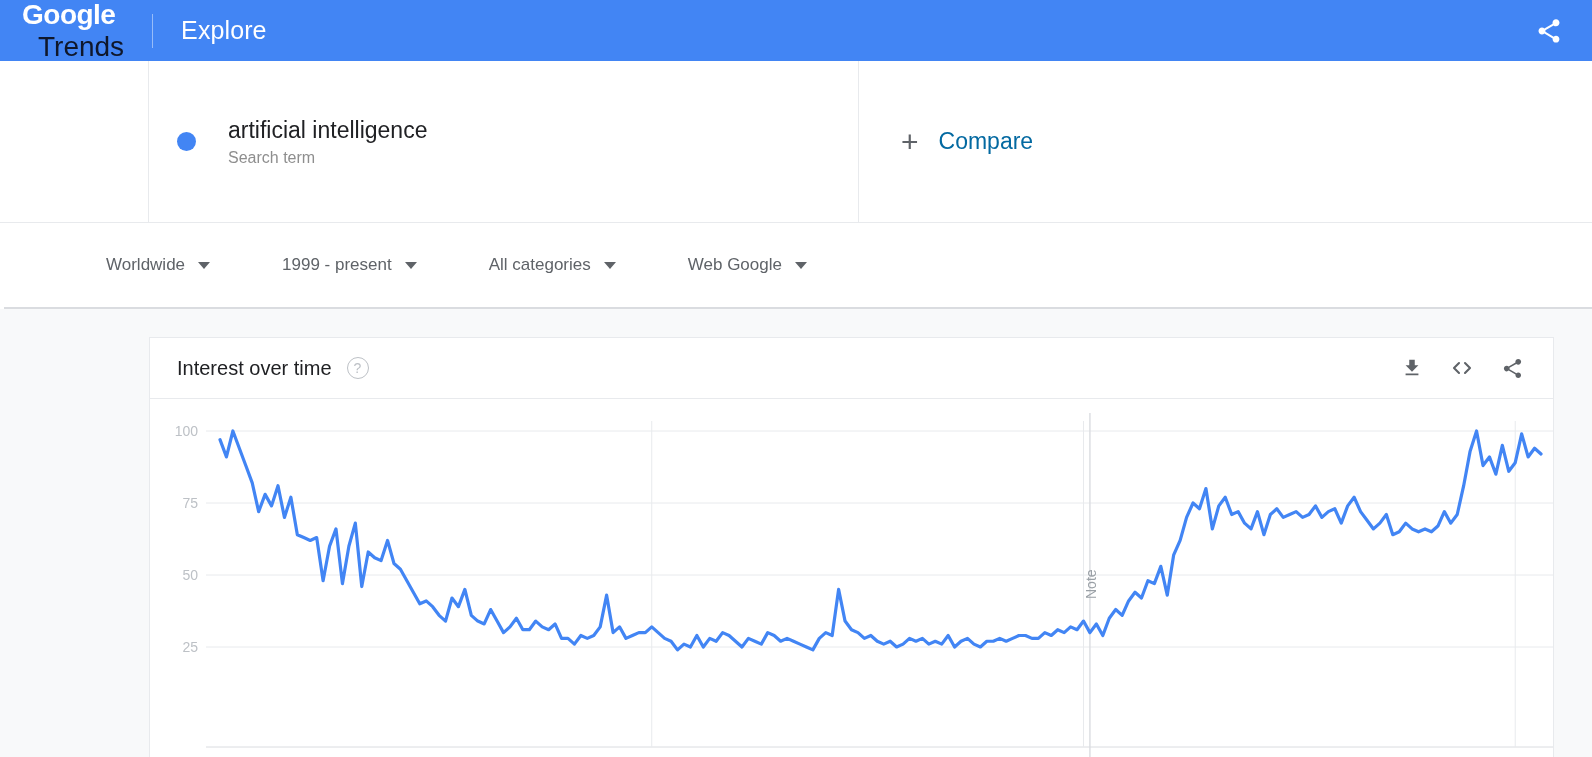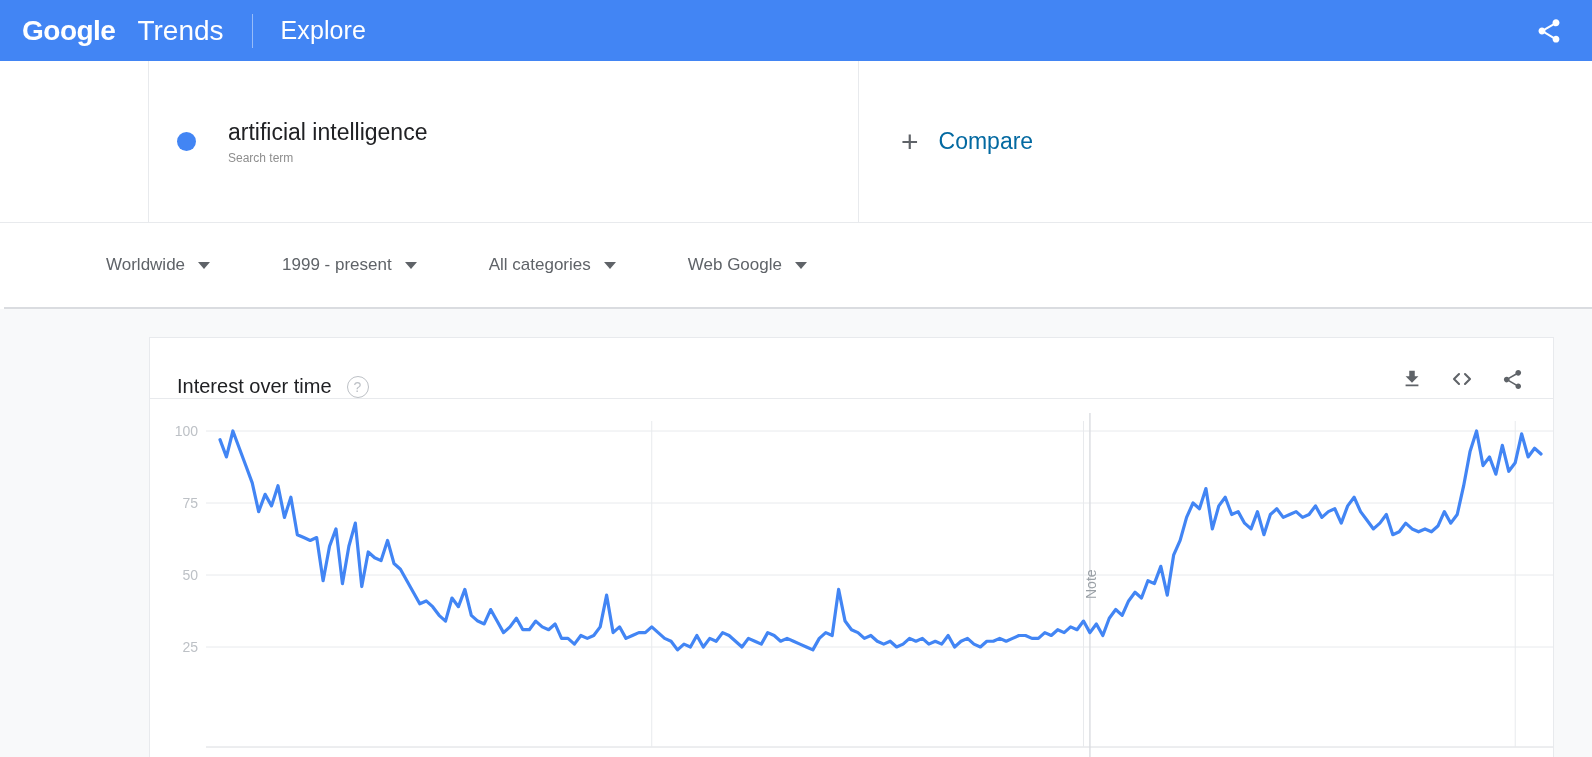--- a/index.html
+++ b/index.html
@@ -15,27 +15,28 @@
     position: absolute; top: 0; left: 0;
     width: 1592px; height: 61px;
     background: #4285f4;
     display: flex; align-items: center;
   }
   .brand {
     display: flex; align-items: flex-start;
     margin-left: 22px;
     color: #ffffff;
     white-space: nowrap;
+    flex-direction: column;
   }
   .brand-google {
     font-size: 28px; font-weight: 700; letter-spacing: -0.5px;
     color: #ffffff;
   }
   .brand-trends {
-    font-size: 28px; font-weight: 400; margin-left: 22px; color: #ffffff;
+    font-size: 28px; font-weight: 400; margin-left: 16px; color: #0f172a;
   }
   .appbar-divider {
     width: 1px; height: 34px; background: rgba(255,255,255,0.45);
     margin: 0 28px;
   }
   .explore-label {
     font-size: 25px; color: #ffffff; font-weight: 400;
     letter-spacing: 0.1px;
   }
   .appbar-spacer { flex: 1; }
@@ -62,21 +63,21 @@
   }
   .term-dot {
     width: 19px; height: 19px; border-radius: 50%;
     background: #4285f4; flex: 0 0 auto;
   }
   .term-text { margin-left: 32px; }
   .term-title {
     font-size: 23px; color: #202124; line-height: 1.25; font-weight: 400;
   }
   .term-sub {
-    font-size: 12px; color: #8e8e8e; margin-top: 5px;
+    font-size: 16px; color: #8e8e8e; margin-top: 5px;
   }
   .compare-cell {
     flex: 1; display: flex; align-items: center; padding-left: 42px;
     cursor: pointer;
   }
   .plus-icon {
     font-size: 30px; color: #5f6368; font-weight: 300; line-height: 1;
   }
   .compare-label {
     font-size: 23px; color: #0369a1; margin-left: 20px;
@@ -109,21 +110,21 @@
     width: 1592px; height: 448px;
     background: #f8f9fa;
   }
   .card {
     position: absolute; top: 28px; left: 149px;
     width: 1405px; height: 430px;
     background: #ffffff;
     border: 1px solid #e8eaed;
   }
   .card-header {
-    height: 61px; display: flex; align-items: flex-end;
+    height: 61px; display: flex; align-items: center;
     padding: 0 22px 0 27px;
     border-bottom: 1px solid #e8eaed;
   }
   .card-title { font-size: 20px; color: #202124; }
   .help-icon {
     margin-left: 15px; width: 22px; height: 22px;
     border-radius: 50%; border: 1.5px solid #bdc1c6;
     color: #bdc1c6; font-size: 14px;
     display: flex; align-items: center; justify-content: center;
     cursor: pointer;

